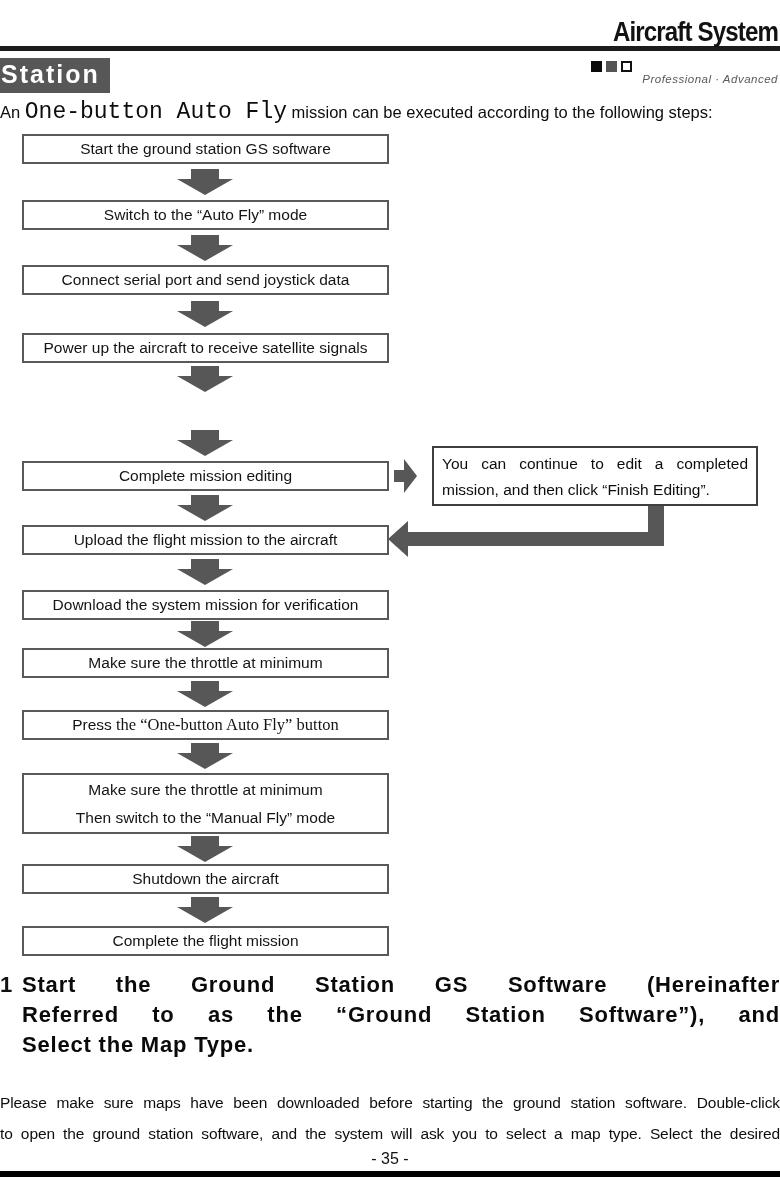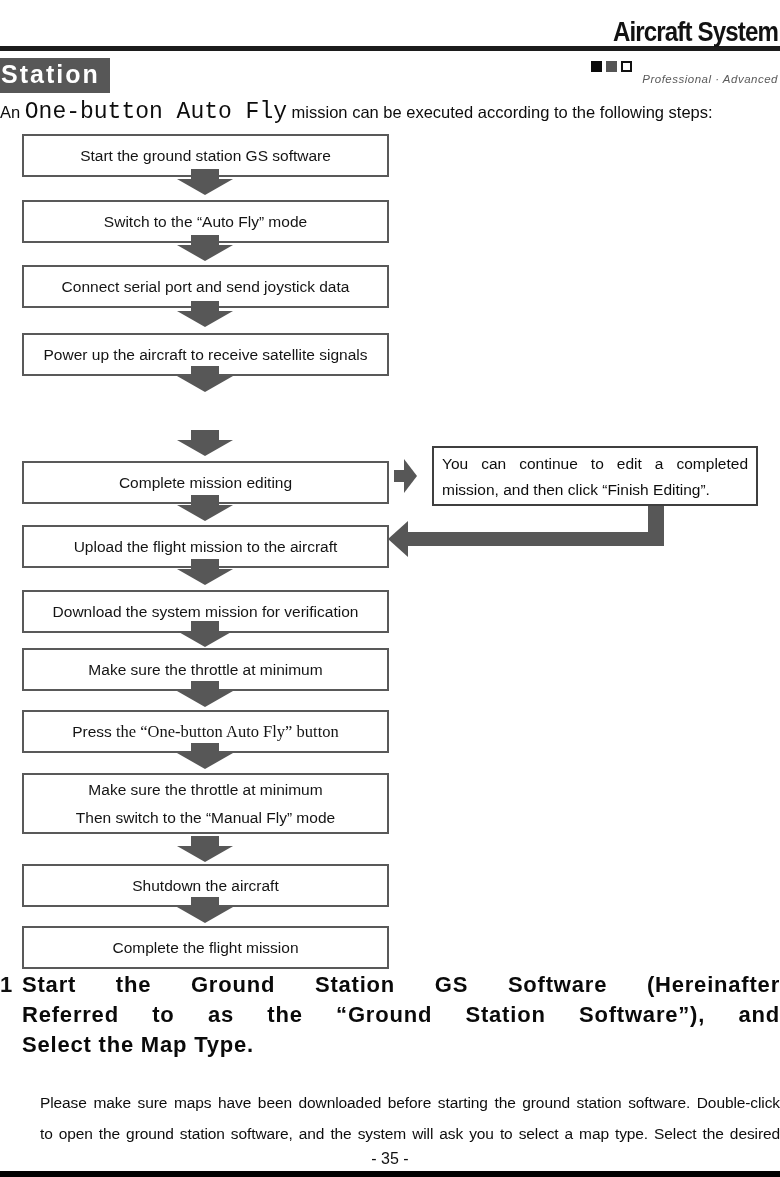--- a/index.html
+++ b/index.html
@@ -28,21 +28,21 @@
   .station {
     display:inline-block; margin-top:7px; background:#575757; color:#fff;
     font-size:25px; font-weight:700; letter-spacing:2px;
     padding:1px 10px 4px 1px; line-height:30px;
   }
   .intro { margin-top:6px; font-size:16.5px; color:#0d0d0d; }
   .intro .serif { font-family:Liberation Mono, monospace; font-size:23px; }
   
   .flow { position:relative; height:838px; margin-top:3px; }
   .fbox {
-    position:absolute; left:22px; width:367px; height:43px;
+    position:absolute; left:22px; width:367px; height:30px;
     border:2px solid #595959; background:#fff;
     display:flex; flex-direction:column; align-items:center; justify-content:center;
     font-size:15.5px; color:#141414; text-align:center; line-height:20px;
   }
   .fbox .serif { font-family:"Liberation Serif", serif; font-size:16.5px; }
   .fbox.tall { height:61px; }
   .fbox.tall .bl { line-height:28px; }
   .darr { position:absolute; left:177px; width:56px; height:26px; }
   .darr::before { content:""; position:absolute; left:14px; top:0; width:28px; height:10px; background:#575757; }
   .darr::after { content:""; position:absolute; left:0; top:10px; width:0; height:0;
@@ -66,21 +66,21 @@
   .larr { position:absolute; left:388px; top:393px; width:0; height:0;
     border-top:18px solid transparent; border-bottom:18px solid transparent; border-right:20px solid #575757; }
   
   .heading { display:flex; margin-top:4px; }
   .heading .num { width:22px; font-size:22px; font-weight:700; line-height:30px; letter-spacing:0.5px; }
   .heading .hlines { flex:1; }
   .hline { font-size:22px; font-weight:700; line-height:30px; letter-spacing:0.8px; color:#0a0a0a; }
   .hline.just { text-align:justify; text-align-last:justify; }
   
   .para { margin-top:27px; }
-  .pline { font-size:15.5px; line-height:31px; color:#0d0d0d; text-align:justify; text-align-last:justify; letter-spacing:-0.1px;padding-left:40px; }
+  .pline { font-size:15.5px; line-height:31px; color:#0d0d0d; text-align:justify; text-align-last:justify; letter-spacing:-0.1px; }
   
   .pagenum { position:absolute; left:0; bottom:9px; width:100%; text-align:center; font-size:16px; color:#111; }
   .bottombar { position:absolute; left:0; bottom:0; width:100%; height:6px; background:#000; }
 </style>
 </head>
 <body>
 
 <div class="page">
 
   

